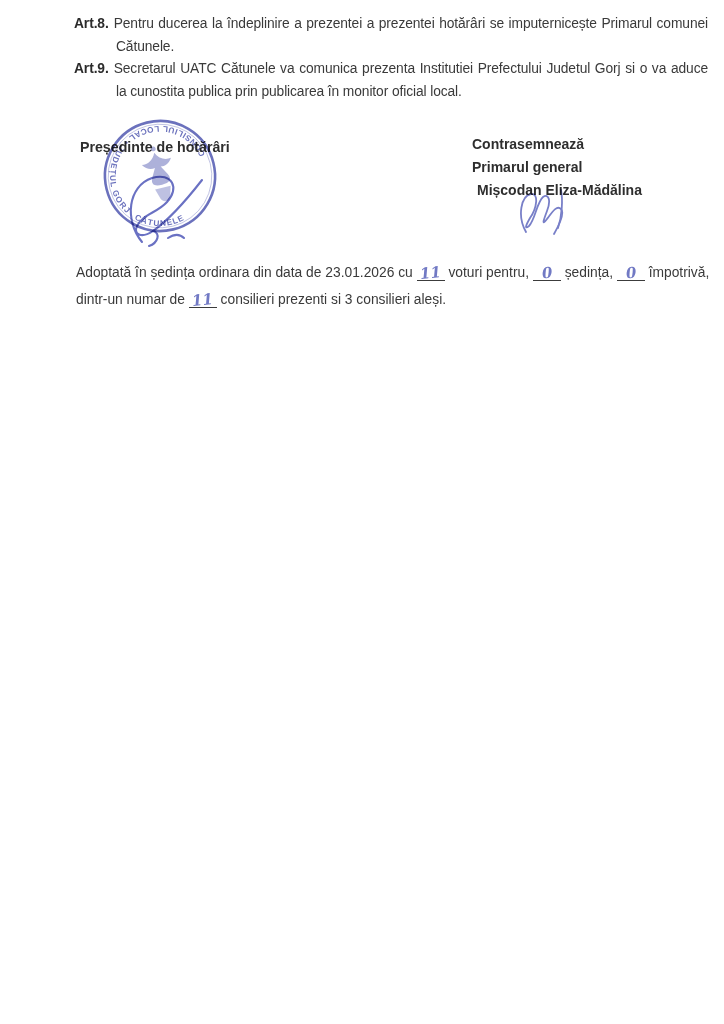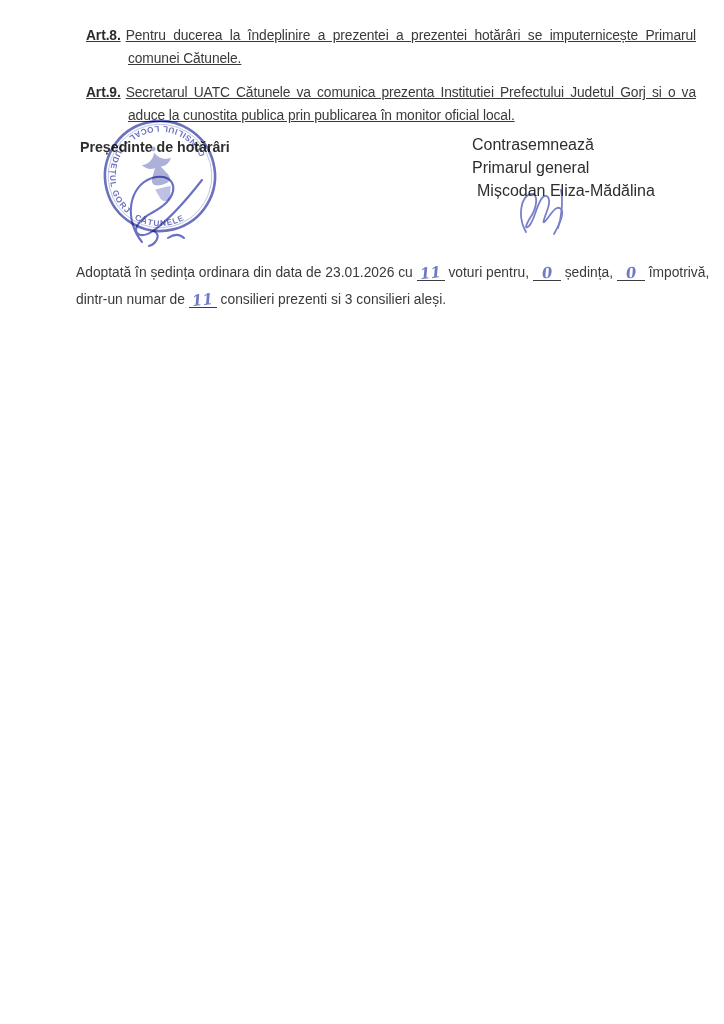--- a/index.html
+++ b/index.html
@@ -5,28 +5,28 @@
   html, body { margin:0; padding:0; }
   body {
     width:724px; height:1024px; background:#ffffff; position:relative;
     font-family:"Liberation Sans", sans-serif; color:#333333; overflow:hidden;
   }
   .page { position:absolute; inset:0; background:#ffffff; }
 
   
   .articles { position:absolute; left:74px; top:13px; width:634px;
     font-size:13.8px; line-height:22.6px; letter-spacing:-0.1px; }
-  .article { margin:12px; text-align:justify; padding-left:42px; text-indent:-42px; color:#3a3a3a;text-decoration:underline; }
+  .article { margin:0; text-align:justify; padding-left:42px; text-indent:-42px; color:#3a3a3a; }
   .art-label { font-weight:bold; color:#2b2b2b; margin-right:5px; }
 
   
   .sig-left { position:absolute; left:80px; top:136px; font-weight:bold;
     font-size:14.2px; line-height:23.5px; color:#2e2e2e; z-index:2; }
-  .sig-right { position:absolute; left:472px; top:133px; font-weight:normal;
-    font-size:16px; line-height:23px; color:#2e2e2e; }
+  .sig-right { position:absolute; left:472px; top:133px; font-weight:bold;
+    font-size:14px; line-height:23px; color:#2e2e2e; }
   .sig-right .name { padding-left:5px; }
 
   
   .stamp-wrap { position:absolute; left:96px; top:110px; width:128px; height:130px;
     mix-blend-mode:multiply; opacity:0.82; z-index:3; }
   .sig-stroke-left { position:absolute; left:112px; top:168px; width:112px; height:82px;
     mix-blend-mode:multiply; z-index:4; }
   .sig-stroke-right { position:absolute; left:512px; top:186px; width:72px; height:56px;
     mix-blend-mode:multiply; }
 

